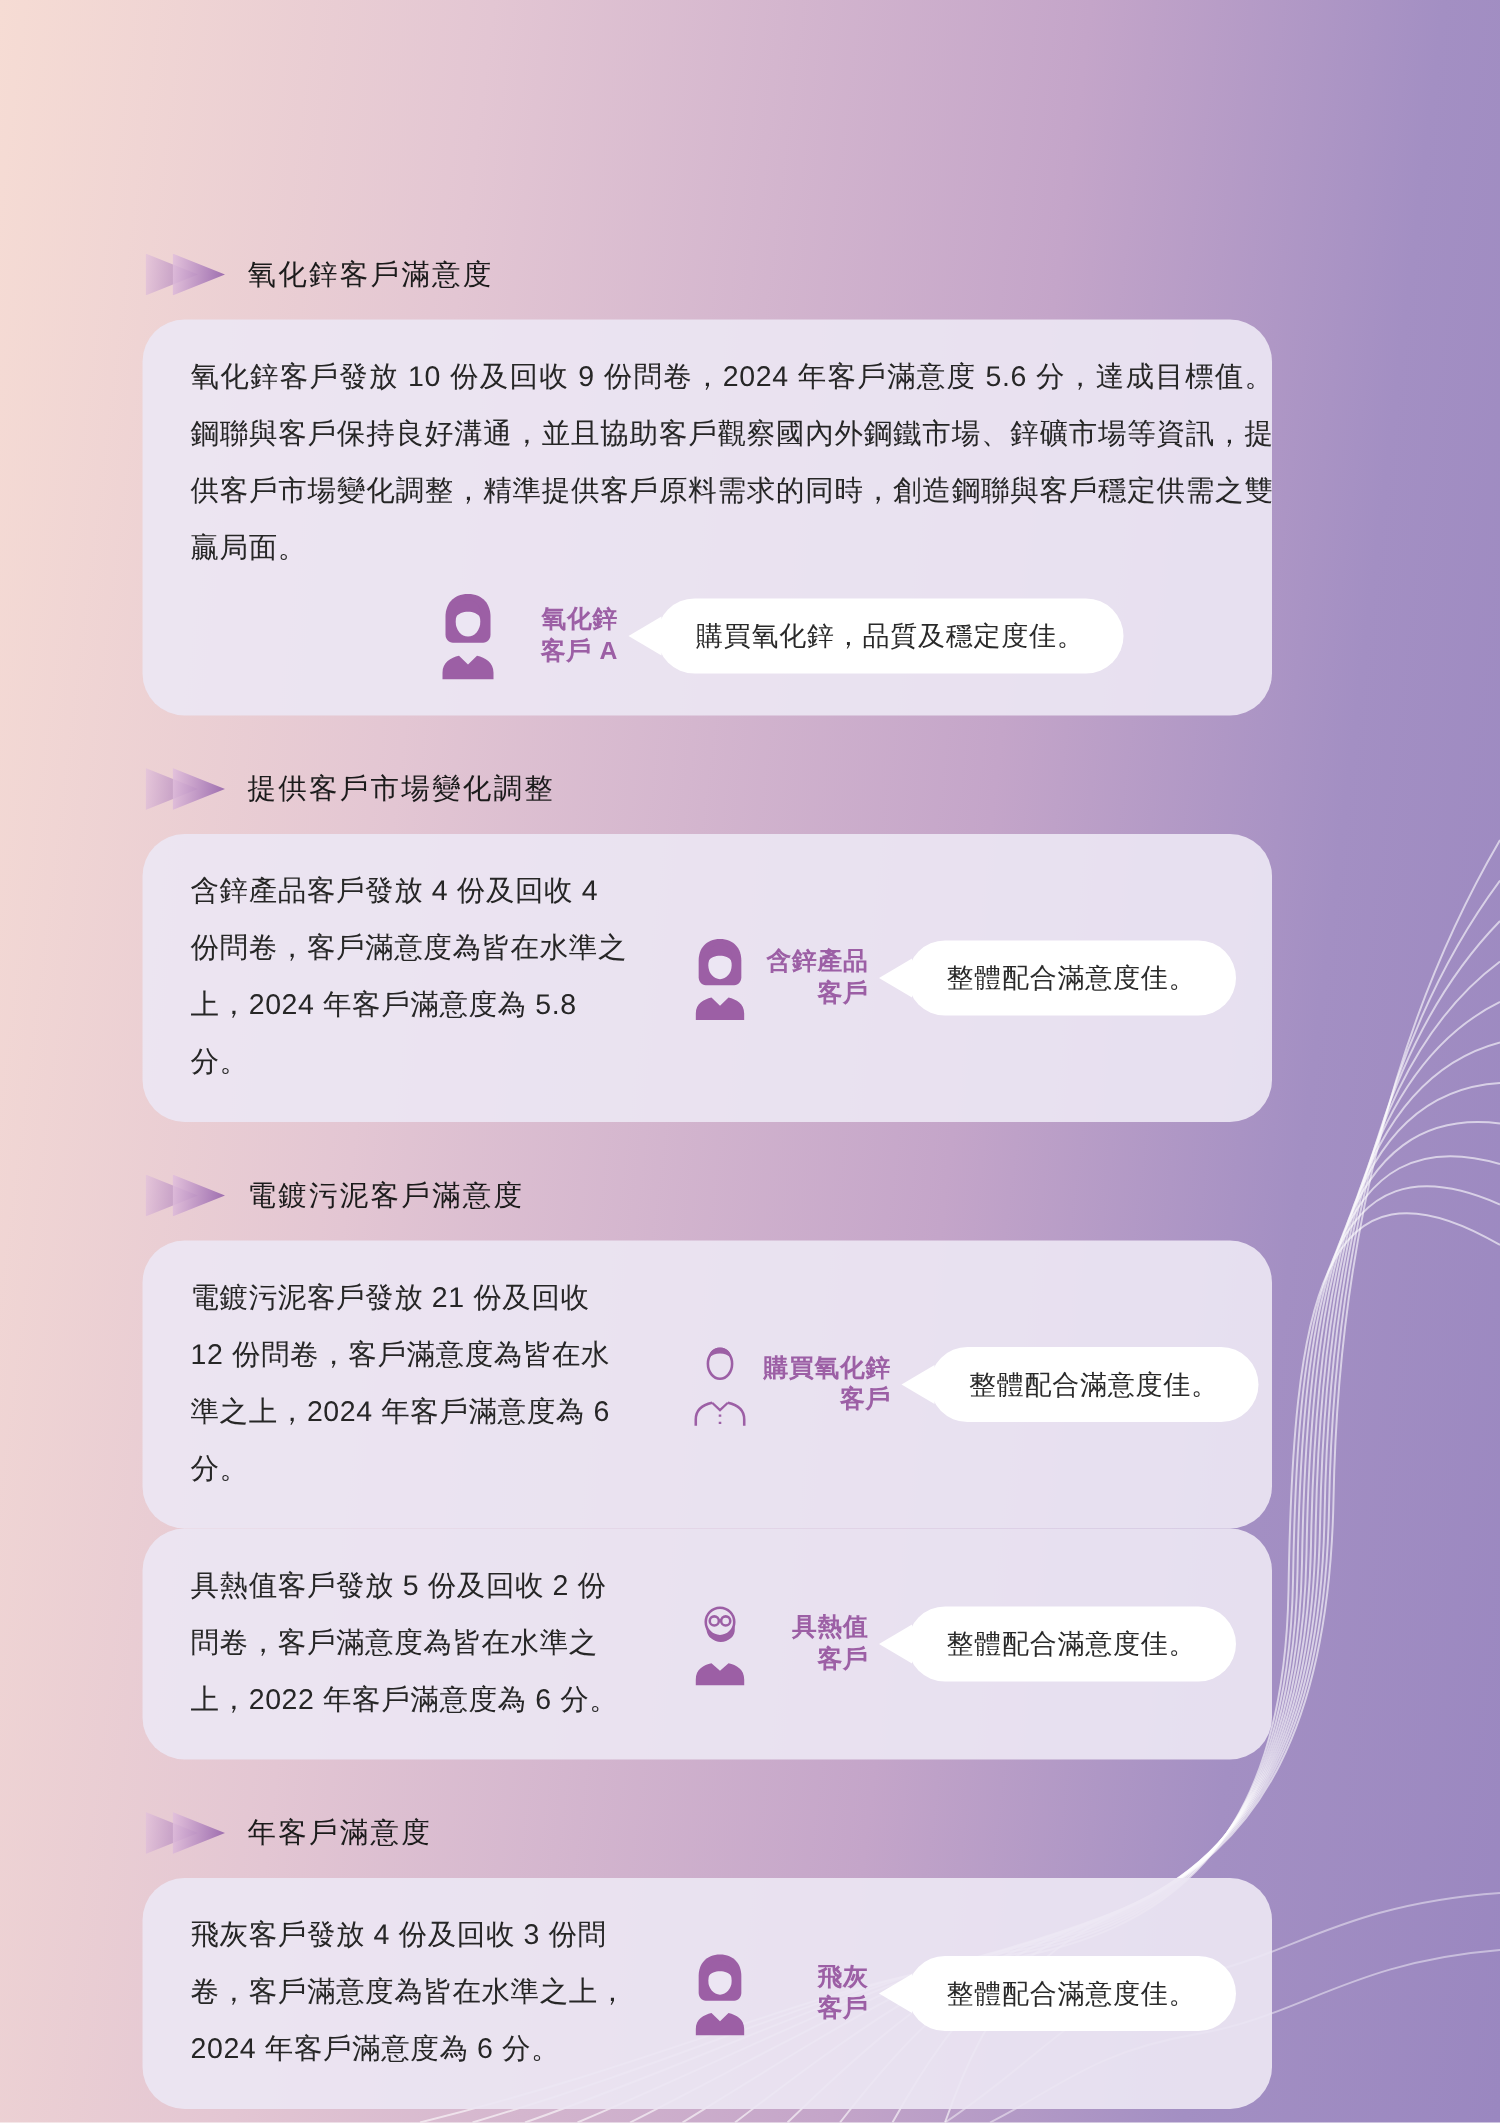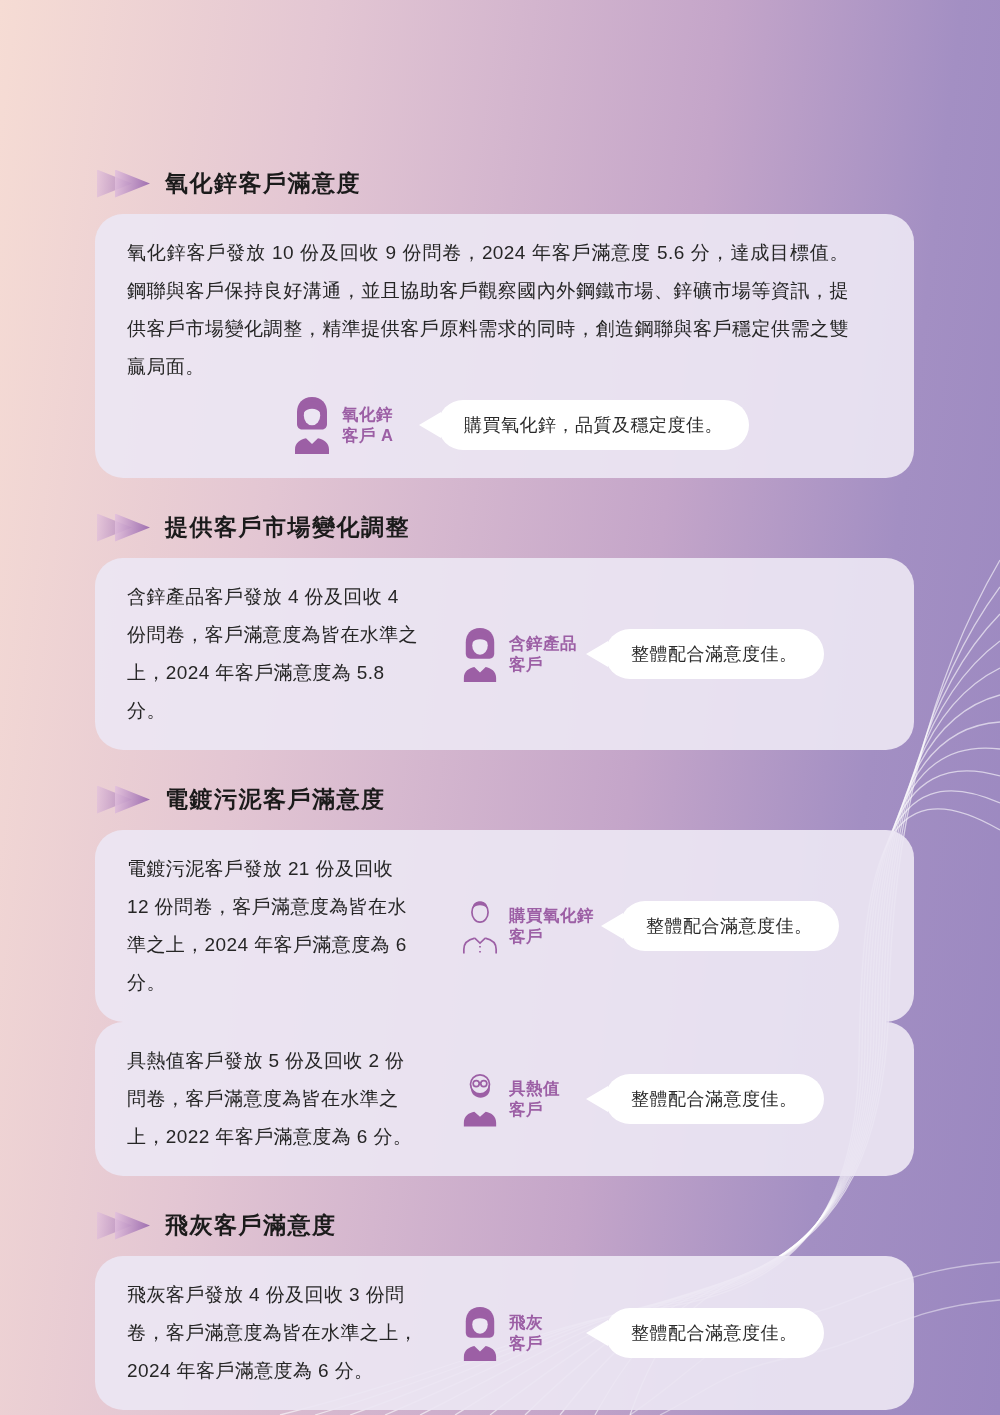--- a/index.html
+++ b/index.html
@@ -24,38 +24,38 @@
   .heading-row.first { margin-top: 0; }
   .arrows { position: relative; width: 54px; height: 30px; flex: none; }
   .arrow {
     position: absolute; top: 1px; width: 35px; height: 28px;
     clip-path: polygon(0 0, 100% 50%, 0 100%);
     background: linear-gradient(95deg, rgba(226,192,221,0.85), #9c6cae);
   }
   .arrow.back { left: 0; opacity: 0.75; }
   .arrow.front { left: 18px; }
   .section-heading {
-    font-size: 23px; font-weight: bold; color: #1b1b1b;
+    font-size: 19px; font-weight: normal; color: #1b1b1b;
     letter-spacing: 1.5px; margin-left: 14px;
   }
   .card {
-    width: 819px;
+    width: 753px;
     background: rgba(236,230,243,0.92);
     border-radius: 28px;
     padding: 20px 32px;
   }
   .body-text {
     font-size: 19px; line-height: 38px; color: #262626;
     letter-spacing: 0.4px;
   }
   .body-text.wide { width: 722px; text-align: justify; }
   .card-flex { display: flex; align-items: center; }
   .body-text.narrow { width: 292px; flex: none; }
   .testimonial {
-    display: flex; align-items: center;
+    display: flex; align-items: center; text-align: right;
   }
   .testimonial.centered { margin: 10px 0 4px 165px; }
   .card-flex .testimonial { margin-left: 42px; }
   .person-icon { flex: none; display: block; }
   .customer-label {
     margin-left: 10px; flex: none;
     font-size: 16.5px; line-height: 1.3; font-weight: 600;
     color: #9c5fa5; letter-spacing: 0.5px;
     min-width: 70px;
   }
@@ -201,21 +201,21 @@
       </div>
     </div>
   </section>
 
   <section>
     <div class="heading-row">
       <span class="arrows">
         <span class="arrow back"></span>
         <span class="arrow front"></span>
       </span>
-      <h2 class="section-heading">飛灰客戶滿意度</h2>
+      <h2 class="section-heading">年客戶滿意度</h2>
     </div>
     <div class="card">
       <div class="card-flex">
         <p class="body-text narrow">飛灰客戶發放 4 份及回收 3 份問卷，客戶滿意度為皆在水準之上，2024 年客戶滿意度為 6 分。</p>
         <div class="testimonial">
           <svg class="person-icon" width="38" height="55" viewBox="0 0 40 58">
             <path d="M20 1 C10 1 5 8 5 16 L5 28 C5 31 7 33.5 10 33.5 L30 33.5 C33 33.5 35 31 35 28 L35 16 C35 8 30 1 20 1 Z" fill="#9c5fa5"></path>
             <ellipse cx="20" cy="19.5" rx="8.2" ry="9.8" fill="#ece6f3"></ellipse>
             <path d="M11 17 C11 8.5 15 5 20 5 C25 5 29 8.5 29 17 C26 13.8 23.5 12.8 20 12.8 C16.5 12.8 14 13.8 11 17 Z" fill="#9c5fa5"></path>
             <path d="M3 58 V53.5 C3 46.5 8.5 43.5 14 42.2 L20 48 L26 42.2 C31.5 43.5 37 46.5 37 53.5 V58 Z" fill="#9c5fa5"></path>

